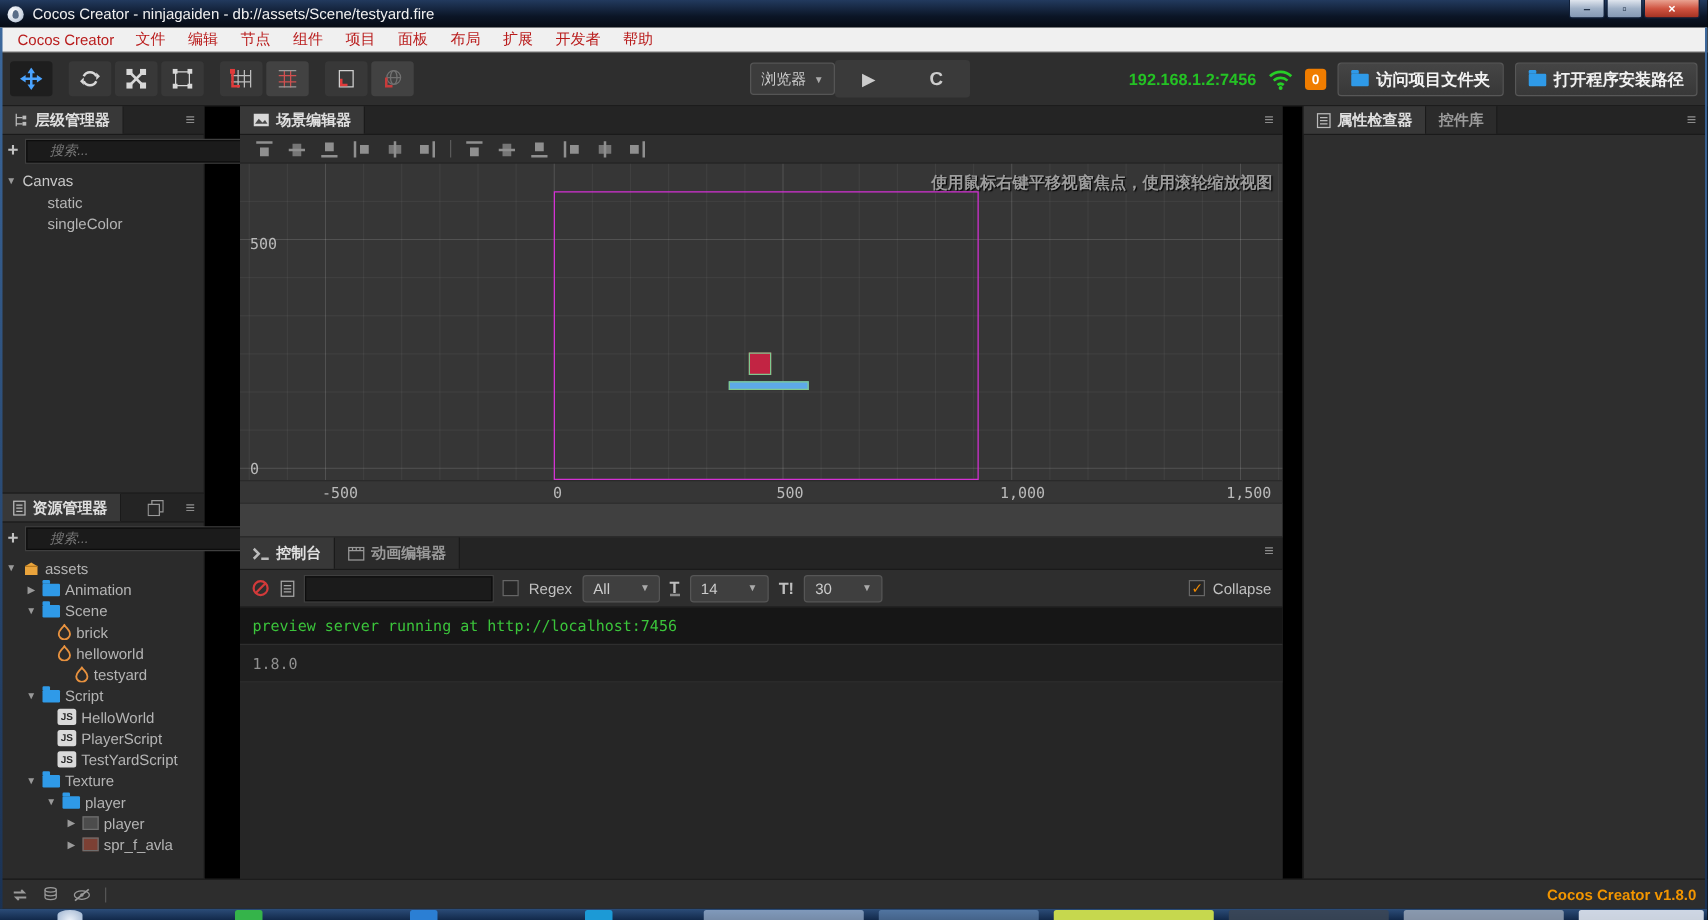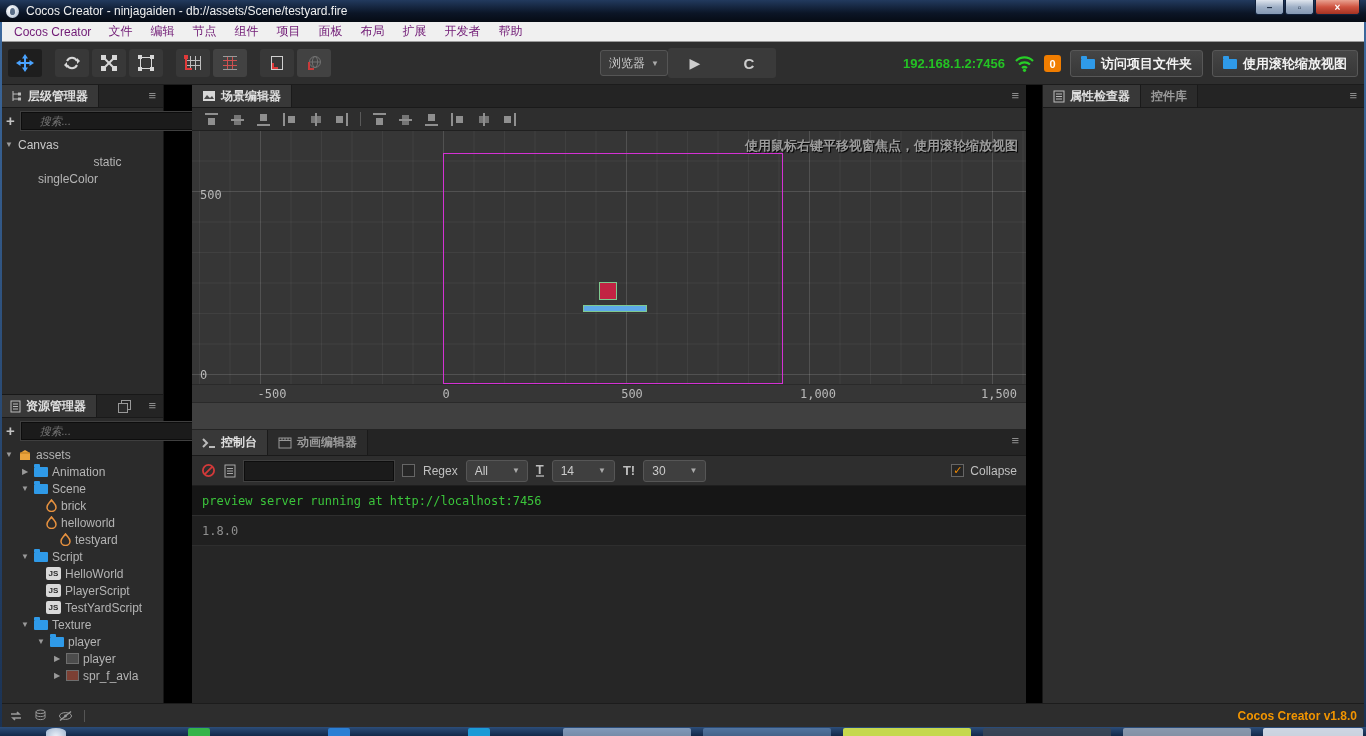--- a/index.html
+++ b/index.html
@@ -12,21 +12,21 @@
     background:linear-gradient(#223a5e,#0b1526 60%,#060b14); color:#f0f0f0;
     display:flex; align-items:center; gap:7px; padding-left:6px; font-size:12px; }
   .app-orb { width:13px; height:13px; border-radius:50%; background:radial-gradient(circle at 35% 35%, #ffffff, #cfd8e4 60%, #8fa4bd); position:relative; }
   .app-orb::after { content:""; position:absolute; left:4px; top:3px; width:5px; height:7px; border-radius:50% 50% 50% 50%/60% 60% 40% 40%; background:#5a6e88; }
   .winbtns { position:absolute; right:6px; top:0; display:flex; }
   .winbtn { height:15px; width:29px; display:flex; align-items:center; justify-content:center;
     background:linear-gradient(#dfe5ee,#9fb0c6 50%,#8498b3); color:#1c2b40; font-size:10px; font-weight:bold;
     border:1px solid #10203a; border-top:none; border-radius:0 0 3px 3px; margin-left:1px; }
   .winbtn.close { width:45px; background:linear-gradient(#e9a291,#cf5340 50%,#a33222); color:#fff; }
   .menubar { position:absolute; left:0; top:22px; width:1366px; height:20px; background:#f0f0f0;
-    border-bottom:1px solid #9a9a9a; display:flex; align-items:center; padding-left:6px; color:#701a75; }
+    border-bottom:1px solid #9a9a9a; display:flex; align-items:center; padding-left:6px; color:#b91c1c; }
   .menubar .mitem { padding:0 9px; height:100%; display:flex; align-items:center; }
   .menubar .brand { padding:0 8px; }
 
   
   .toolbar { position:absolute; left:0; top:42px; width:1366px; height:43px; background:#2e2e2e;
     border-bottom:1px solid #1c1c1c; display:flex; align-items:center; padding:0 8px; }
   .toolbtn { width:34px; height:28px; display:flex; align-items:center; justify-content:center;
     background:#383838; border-radius:3px; margin-right:3px; }
   .toolbtn.pressed { background:#1e1e1e; }
   .toolbtn.dim { background:#424242; }
@@ -278,21 +278,21 @@
           </g>
           <circle cx="10.5" cy="15.3" r="1.6" fill="#27cf27"></circle>
         </svg>
       <span class="badge">0</span>
       <div class="big-btn">
         <span class="fold"></span>
         <span>访问项目文件夹</span>
       </div>
       <div class="big-btn">
         <span class="fold"></span>
-        <span>使用滚轮缩放视图</span>
+        <span>打开程序安装路径</span>
       </div>
     </div>
   </div>
 
   <div class="main">
 
     <div class="col-left">
 
       <div style="height:310px; display:flex; flex-direction:column; border-bottom:1px solid #181818;">
         <div class="phead">
@@ -314,21 +314,21 @@
                 <circle cx="4.5" cy="8.5" r="3"></circle>
                 <circle cx="10.5" cy="4.5" r="3"></circle>
               </g>
             </svg>
         </div>
         <div class="tree">
           <div class="trow" style="padding-left:4px;">
             <span class="caret">▼</span>
             <span style="color:#c8c8c8;">Canvas</span>
           </div>
-          <div class="trow" style="padding-left:52px;justify-content:center;">
+          <div class="trow" style="padding-left:38px;">
             <span>static</span>
           </div>
           <div class="trow" style="padding-left:38px;">
             <span>singleColor</span>
           </div>
         </div>
       </div>
 
       <div style="flex:1; display:flex; flex-direction:column;">
         <div class="phead">

